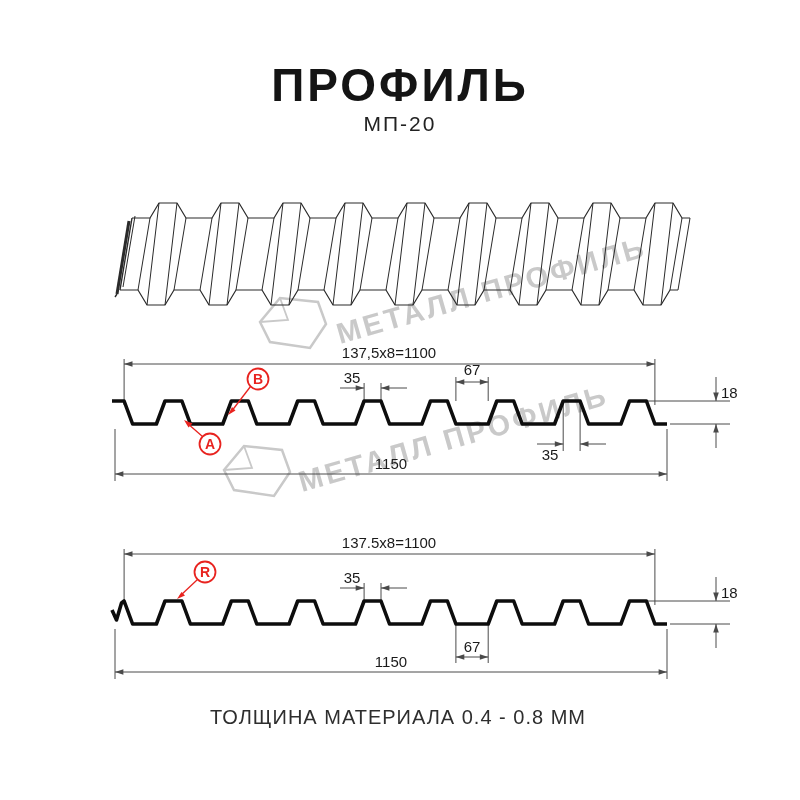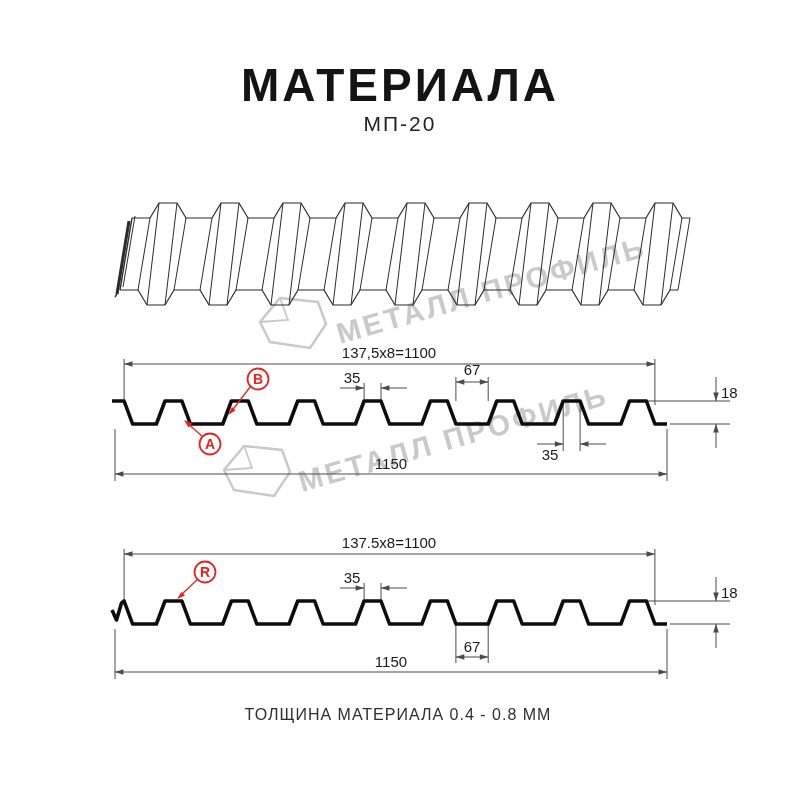--- a/index.html
+++ b/index.html
@@ -10,32 +10,32 @@
   .title{
     position:absolute;left:0;top:58px;width:800px;text-align:center;
     font-size:46px;font-weight:bold;letter-spacing:3px;color:#141414;
   }
   .subtitle{
     position:absolute;left:0;top:112px;width:800px;text-align:center;
     font-size:21px;font-weight:400;letter-spacing:2px;color:#222222;
   }
   .footer{
     position:absolute;left:0;top:706px;width:796px;text-align:center;
-    font-size:16px;font-weight:400;letter-spacing:1px;color:#2e2e2e;
+    font-size:20px;font-weight:400;letter-spacing:1px;color:#2e2e2e;
   }
   .abs{position:absolute;}
   svg text{font-family:"Liberation Sans","DejaVu Sans",sans-serif;}
   .dimtxt{font-size:15px;fill:#1a1a1a;}
   .redtxt{font-size:14px;font-weight:bold;fill:#e8231f;}
   .wm-text{font-size:29px;font-weight:bold;letter-spacing:3px;fill:#c9c9c9;}
 </style>
 </head>
 <body>
 
-<div class="title">МАТЕРИАЛА</div>
+<div class="title">ПРОФИЛЬ</div>
 <div class="subtitle">МП-20</div>
 
 <div class="abs" style="left:252px;top:222px;width:400px;height:135px;">
   <svg width="400" height="135" viewBox="0 0 400 135">
     <g stroke="#c9c9c9" stroke-width="2.5" fill="none">
       <path d="M8,100 L28,76 L66,80 L74,102 L58,126 L18,120 Z"></path>
       <path d="M28,76 L36,98 L8,100" stroke-width="1.8"></path>
     </g>
     <text class="wm-text" transform="rotate(-16 88 122)" x="88" y="122">МЕТАЛЛ ПРОФИЛЬ</text>
   </svg>

